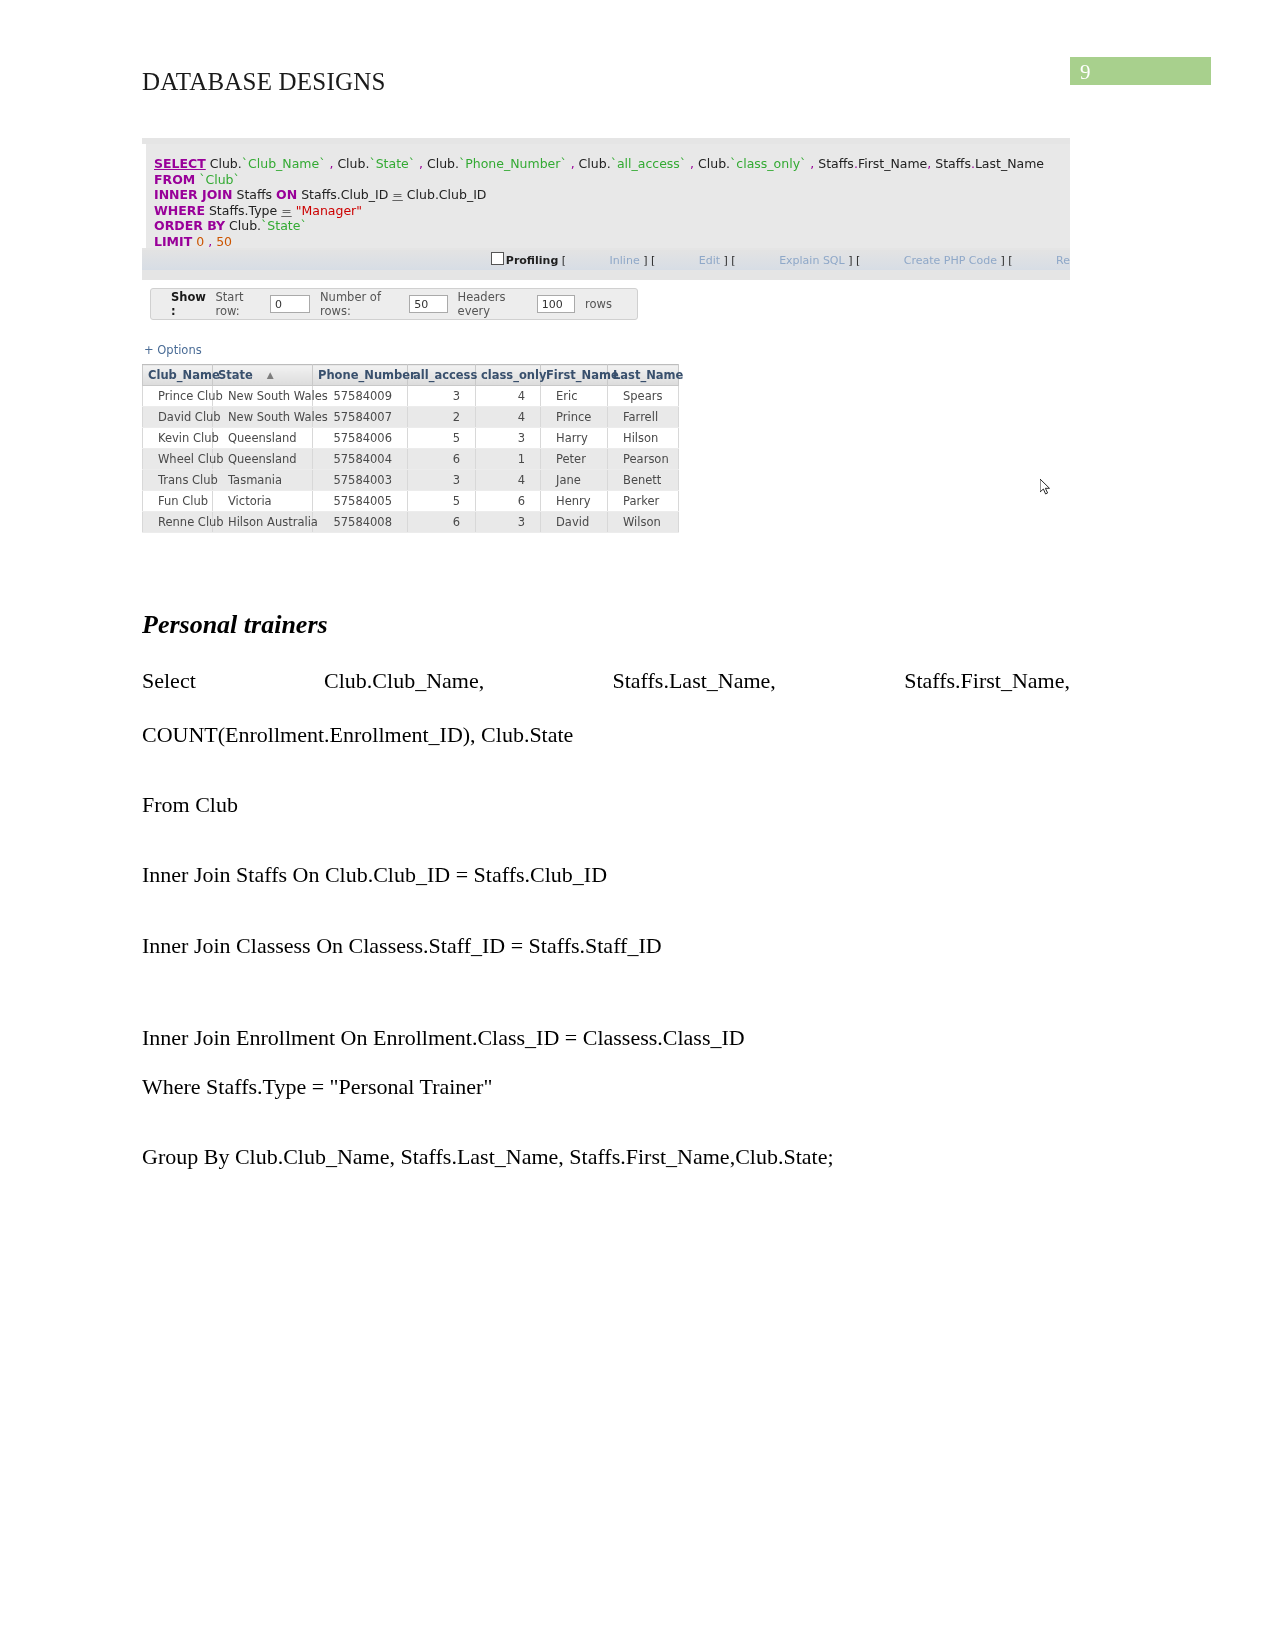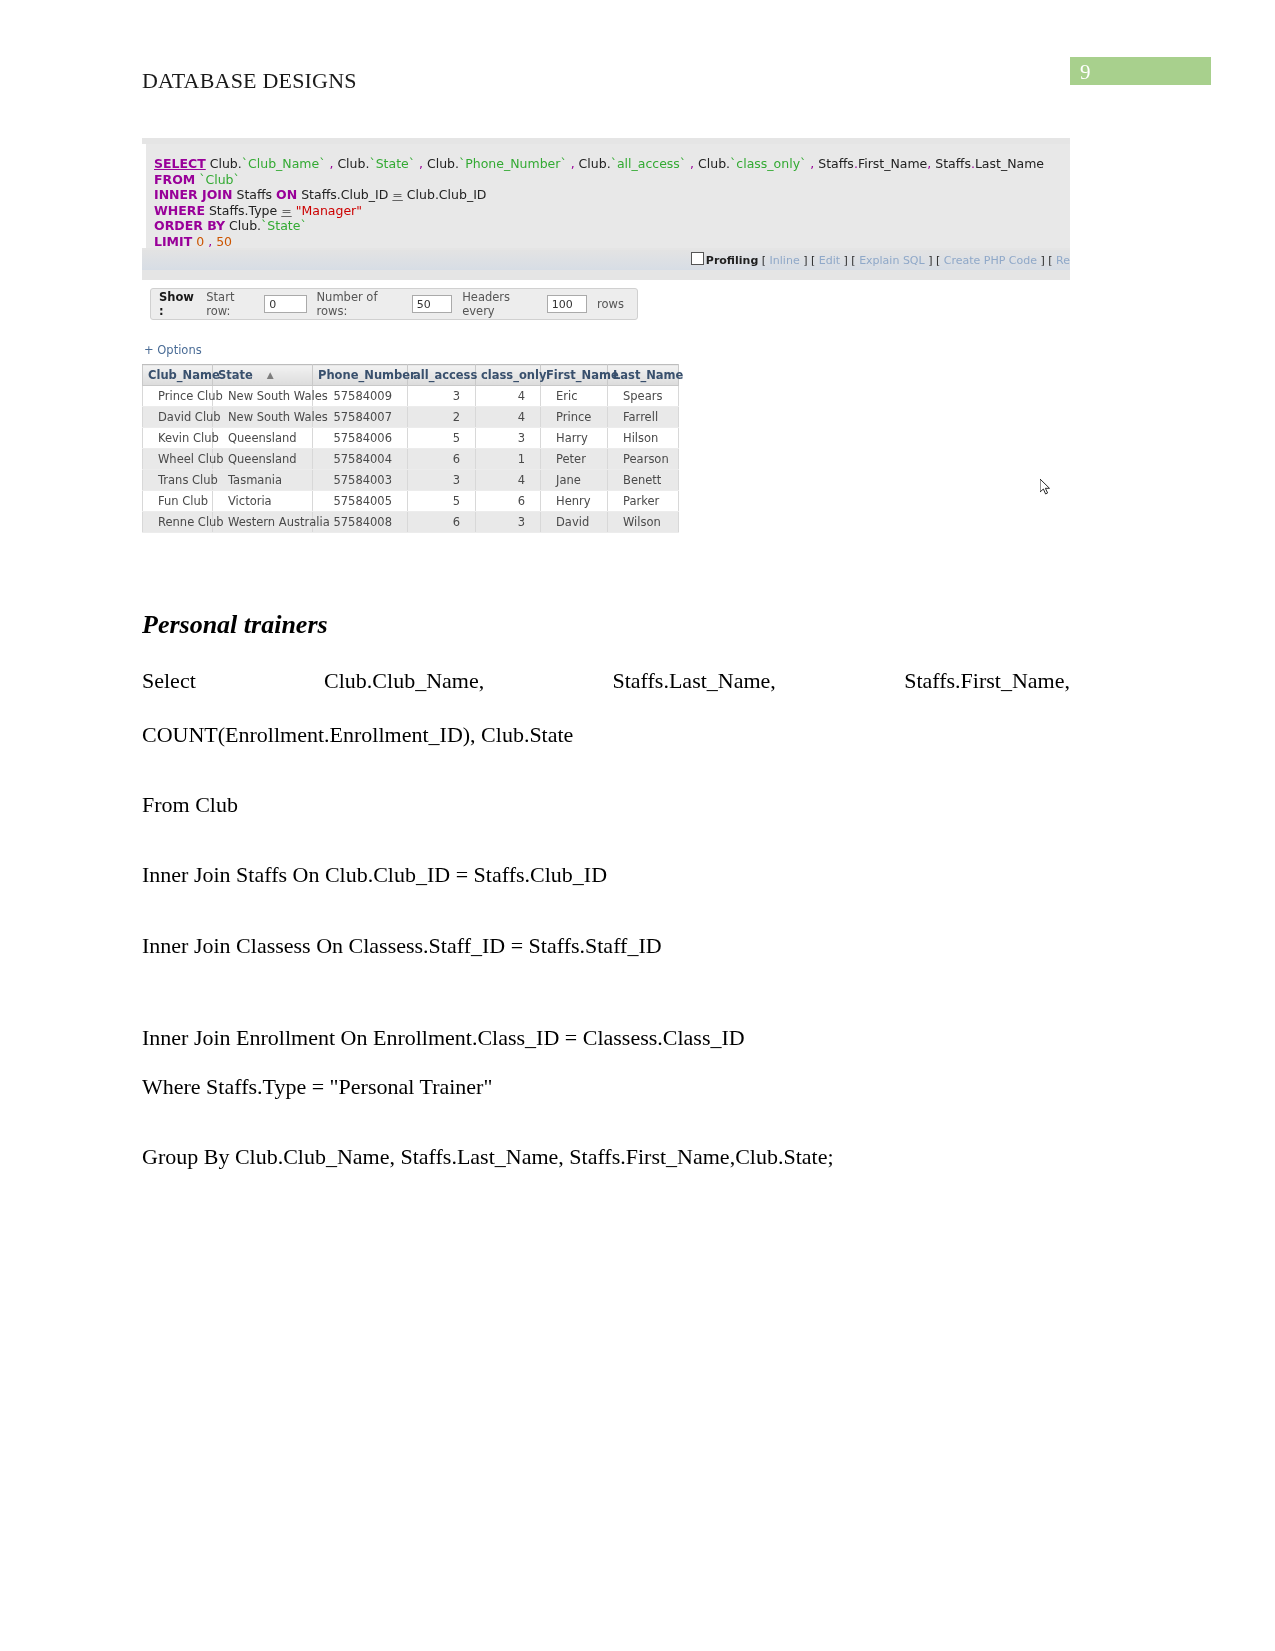--- a/index.html
+++ b/index.html
@@ -15,21 +15,21 @@
     color: #000;
     overflow: hidden;
   }
 
   
   .page-title {
     position: absolute;
     left: 142px;
     top: 68px;
     font-family: "Liberation Serif", serif;
-    font-size: 22px;
+    font-size: 25px;
     letter-spacing: 0.2px;
     color: #1a1a1a;
     white-space: nowrap;
   }
   .page-number-bar {
     position: absolute;
     left: 1070px;
     top: 57px;
     width: 141px;
     height: 28px;
@@ -105,38 +105,38 @@
     display: inline-block;
     width: 11px;
     height: 11px;
     background: #fff;
     border: 1px solid #555;
     vertical-align: -1px;
     margin-right: 2px;
   }
   .pma-linkbar .lbl { color: #1f1f1f; font-weight: bold; }
   .pma-linkbar .brk { color: #2b2b2b; }
-  .pma-linkbar a { color: #8fa8c8; text-decoration: none; }
+  .pma-linkbar a { color: #8fa8c8; text-decoration: none; margin-left: 40px; }
 
   
   .show-strip {
     position: absolute;
     left: 150px;
     top: 288px;
     width: 488px;
     height: 32px;
     background: #ededed;
     border: 1px solid #d0d0d0;
     border-radius: 3px;
     font-family: "DejaVu Sans", sans-serif;
     font-size: 11.5px;
     color: #333;
     display: flex;
     align-items: center;
-    padding: 0 8px;
+    padding: 0 20px;
     box-sizing: border-box;
   }
   .show-strip .show-label { font-weight: bold; color: #1a1a1a; margin-right: 6px; }
   .show-strip .fl { color: #555; margin-right: 5px; }
   .show-strip .inp {
     background: #ffffff;
     border: 1px solid #aaa;
     height: 18px;
     line-height: 18px;
     font-size: 11px;
@@ -344,21 +344,21 @@
         <td>Fun Club</td>
         <td>Victoria</td>
         <td class="num">57584005</td>
         <td class="num">5</td>
         <td class="num">6</td>
         <td>Henry</td>
         <td>Parker</td>
       </tr>
       <tr class="alt">
         <td>Renne Club</td>
-        <td>Western Australia</td>
+        <td>Hilson Australia</td>
         <td class="num">57584008</td>
         <td class="num">6</td>
         <td class="num">3</td>
         <td>David</td>
         <td>Wilson</td>
       </tr>
     </tbody>
   </table>
 </div>
 

